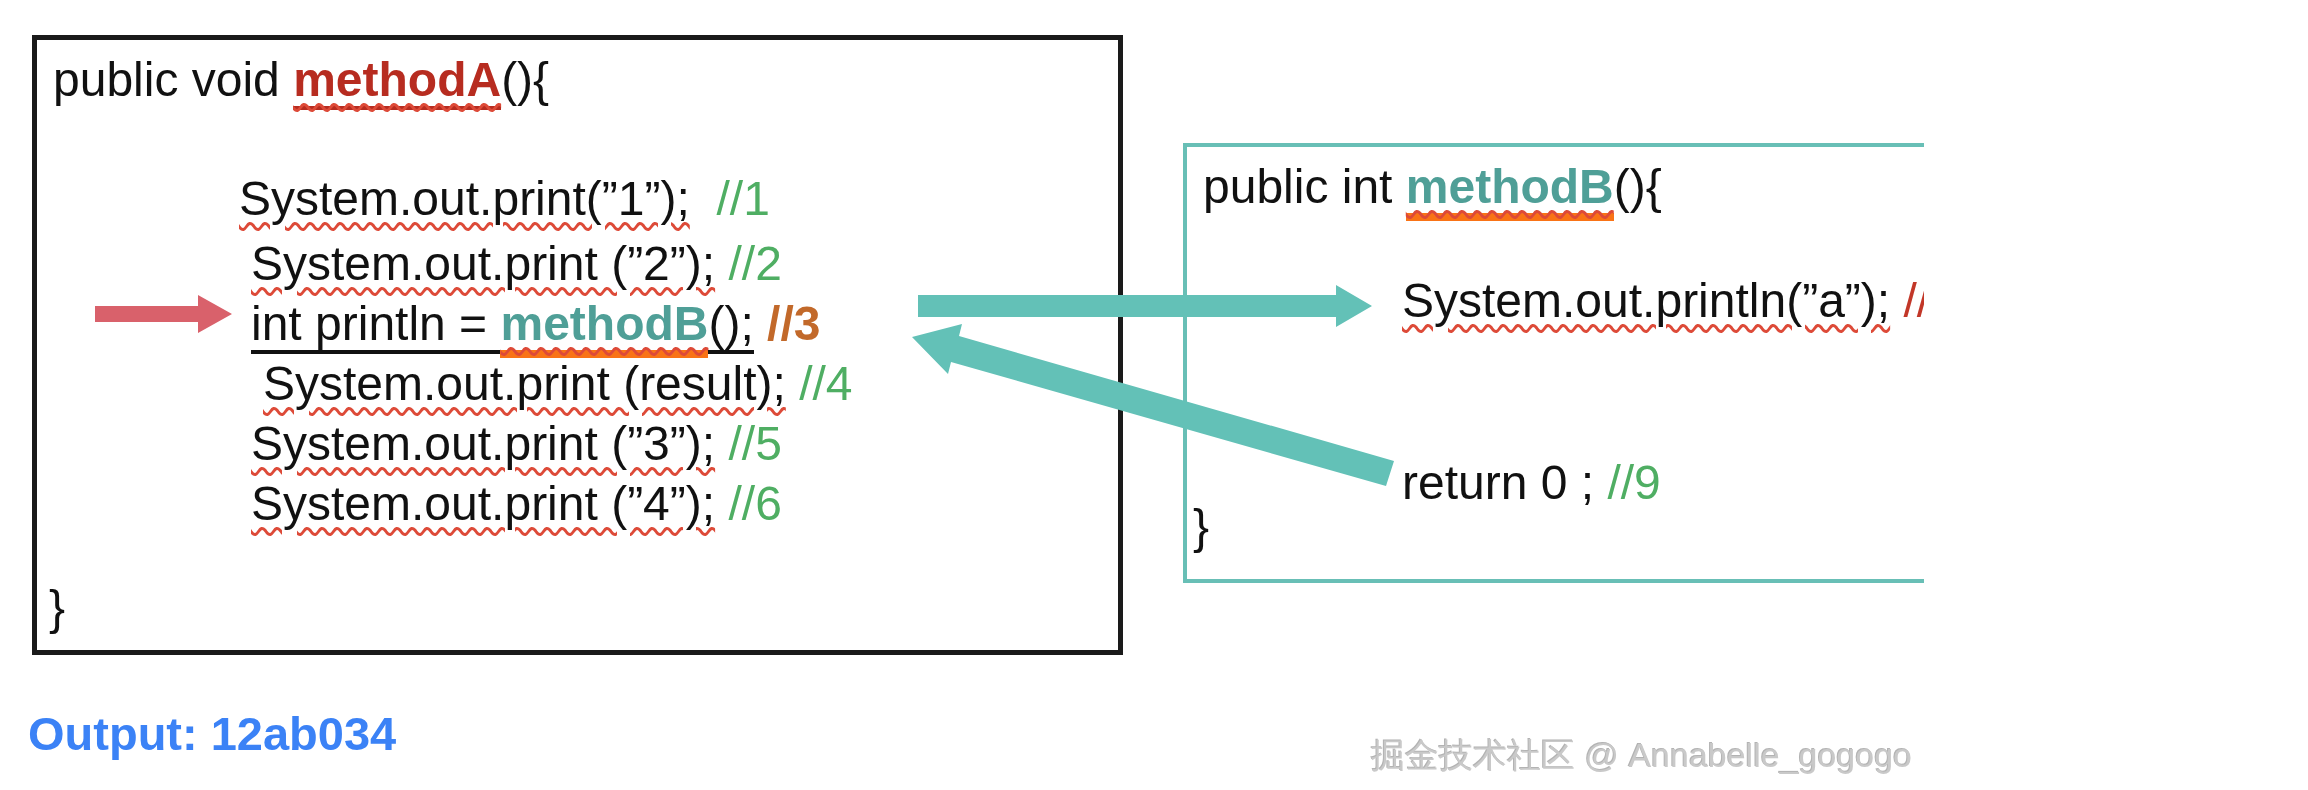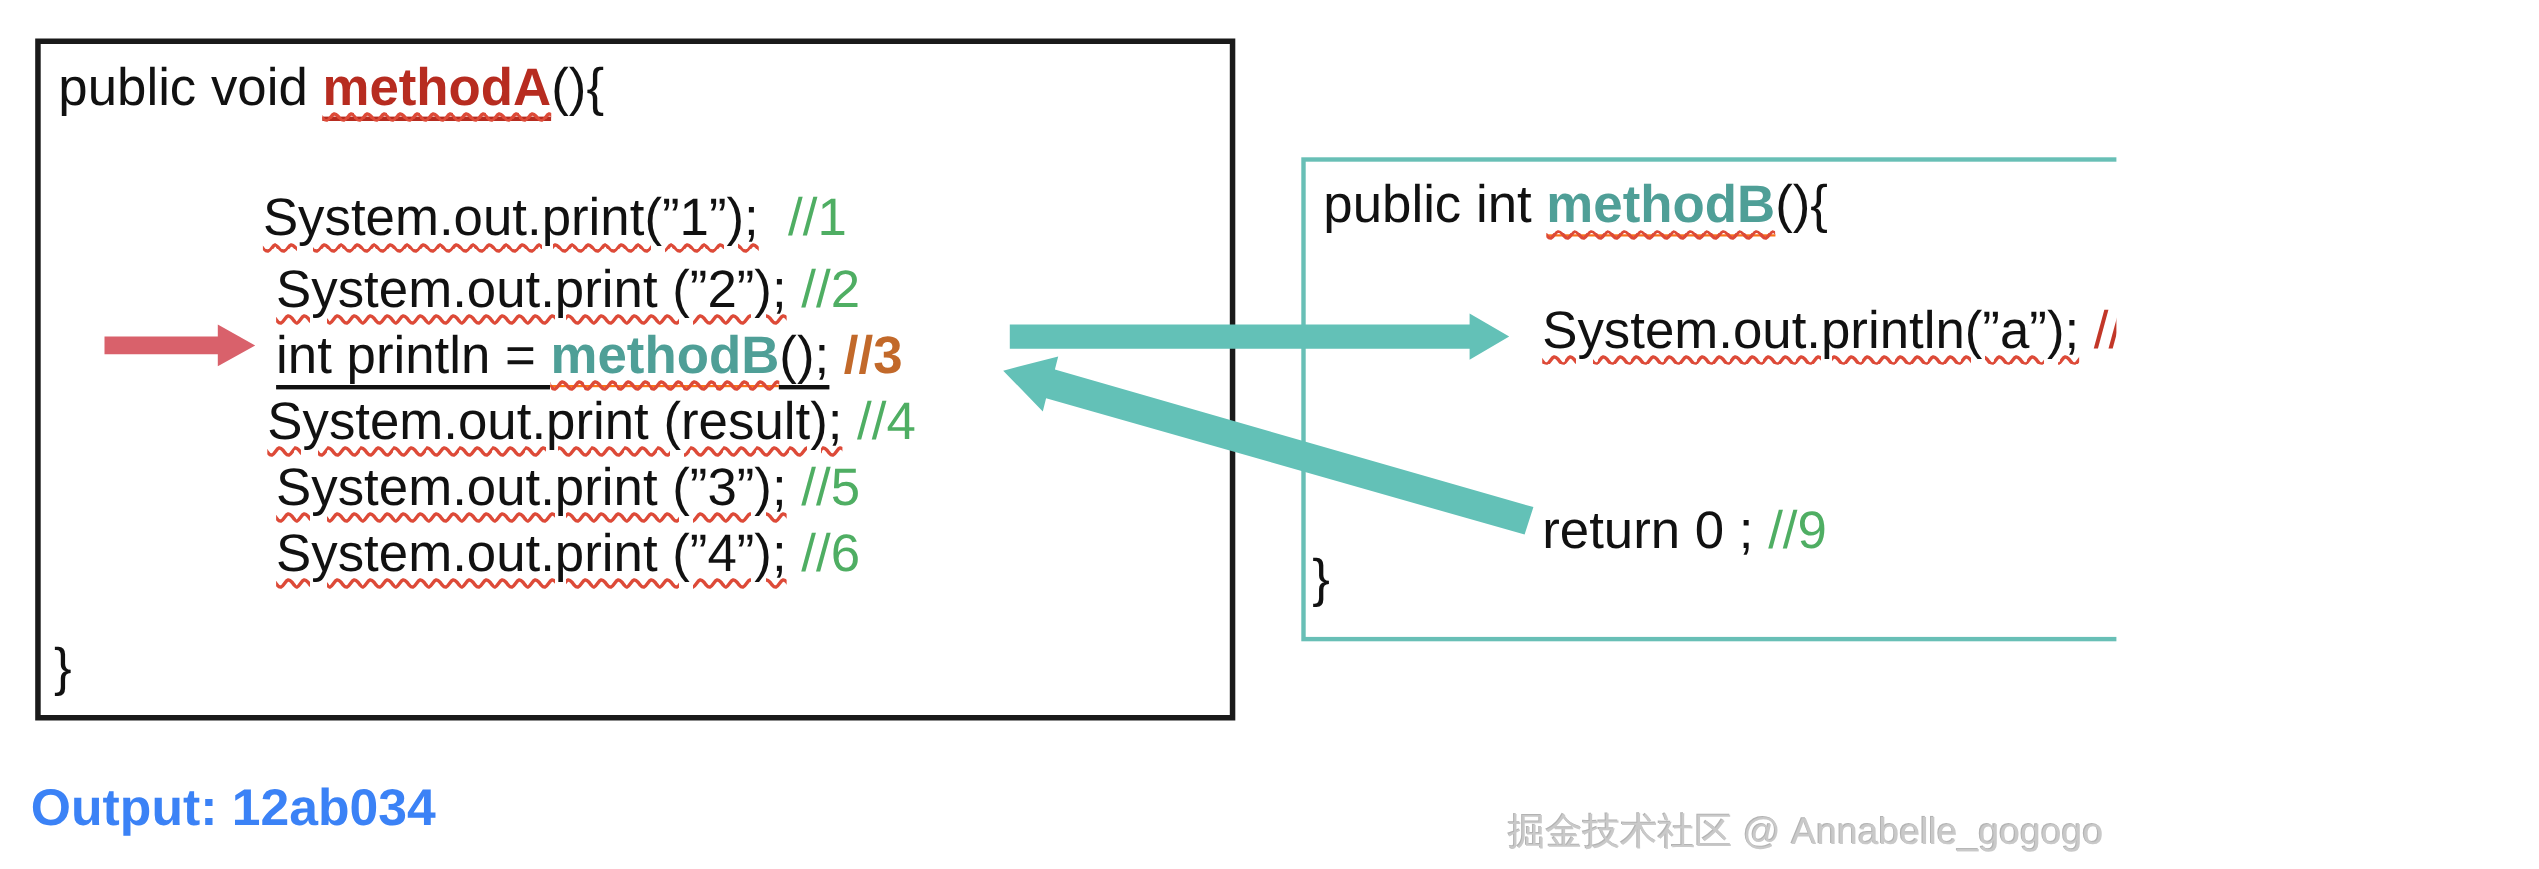--- a/index.html
+++ b/index.html
@@ -8,33 +8,33 @@
     font-family:"Liberation Sans","DejaVu Sans",sans-serif;color:#111;
   }
   .box{position:absolute;background:#fff;box-sizing:border-box;}
   #box-a{left:32px;top:35px;width:1091px;height:620px;border:5px solid #1a1a1a;}
   #box-b{left:1183px;top:143px;width:1092px;height:440px;border:4px solid #68bfb6;}
   .code-line{position:absolute;font-size:48px;line-height:56px;white-space:pre;}
   .hdr{left:16px;top:12px;}
   #box-a .c1{left:202px;top:131px;}
   #box-a .c2{left:214px;top:196px;text-align:center;}
   #box-a .c3{left:214px;top:256px;}
-  #box-a .c4{left:206px;top:316px;}
+  #box-a .c4{left:226px;top:316px;}
   #box-a .c5{left:214px;top:376px;}
   #box-a .c6{left:214px;top:436px;}
   #box-a .brace{left:12px;top:540px;}
   #box-b .c1{left:215px;top:126px;}
   #box-b .c2{left:215px;top:191px;}
   #box-b .c3{left:215px;top:308px;}
   #box-b .brace{left:6px;top:352px;}
   .sq{ text-decoration-line:underline;text-decoration-style:wavy;
        text-decoration-color:#dd4a38;text-decoration-thickness:3px;text-underline-offset:7px;}
   .ul-black{border-bottom:4px solid #111;}
   .m-red{color:#b72c20;font-weight:bold;border-bottom:4px solid #b72c20;}
-  .m-teal{color:#4f9f97;font-weight:bold;border-bottom:2px solid #f97316;margin-top:25px;}
+  .m-teal{color:#4f9f97;font-weight:bold;border-bottom:8px solid #f97316;margin-top:25px;}
   .c-green{color:#4fae63;}
   .c-orange{color:#c2692a;font-weight:bold;}
   .c-red{color:#c23728;}
   #arrows{position:absolute;left:0;top:0;width:2308px;height:790px;pointer-events:none;}
   #output-line{position:absolute;left:28px;top:706px;font-size:47px;font-weight:bold;color:#3b82f6;}
   #watermark{position:absolute;right:12px;top:733px;font-size:34px;color:#c9c9c9;
              text-shadow:-1px -1px 0 #b3b3b3,1px 1px 0 #ffffff;}
 </style>
 </head>
 <body>

